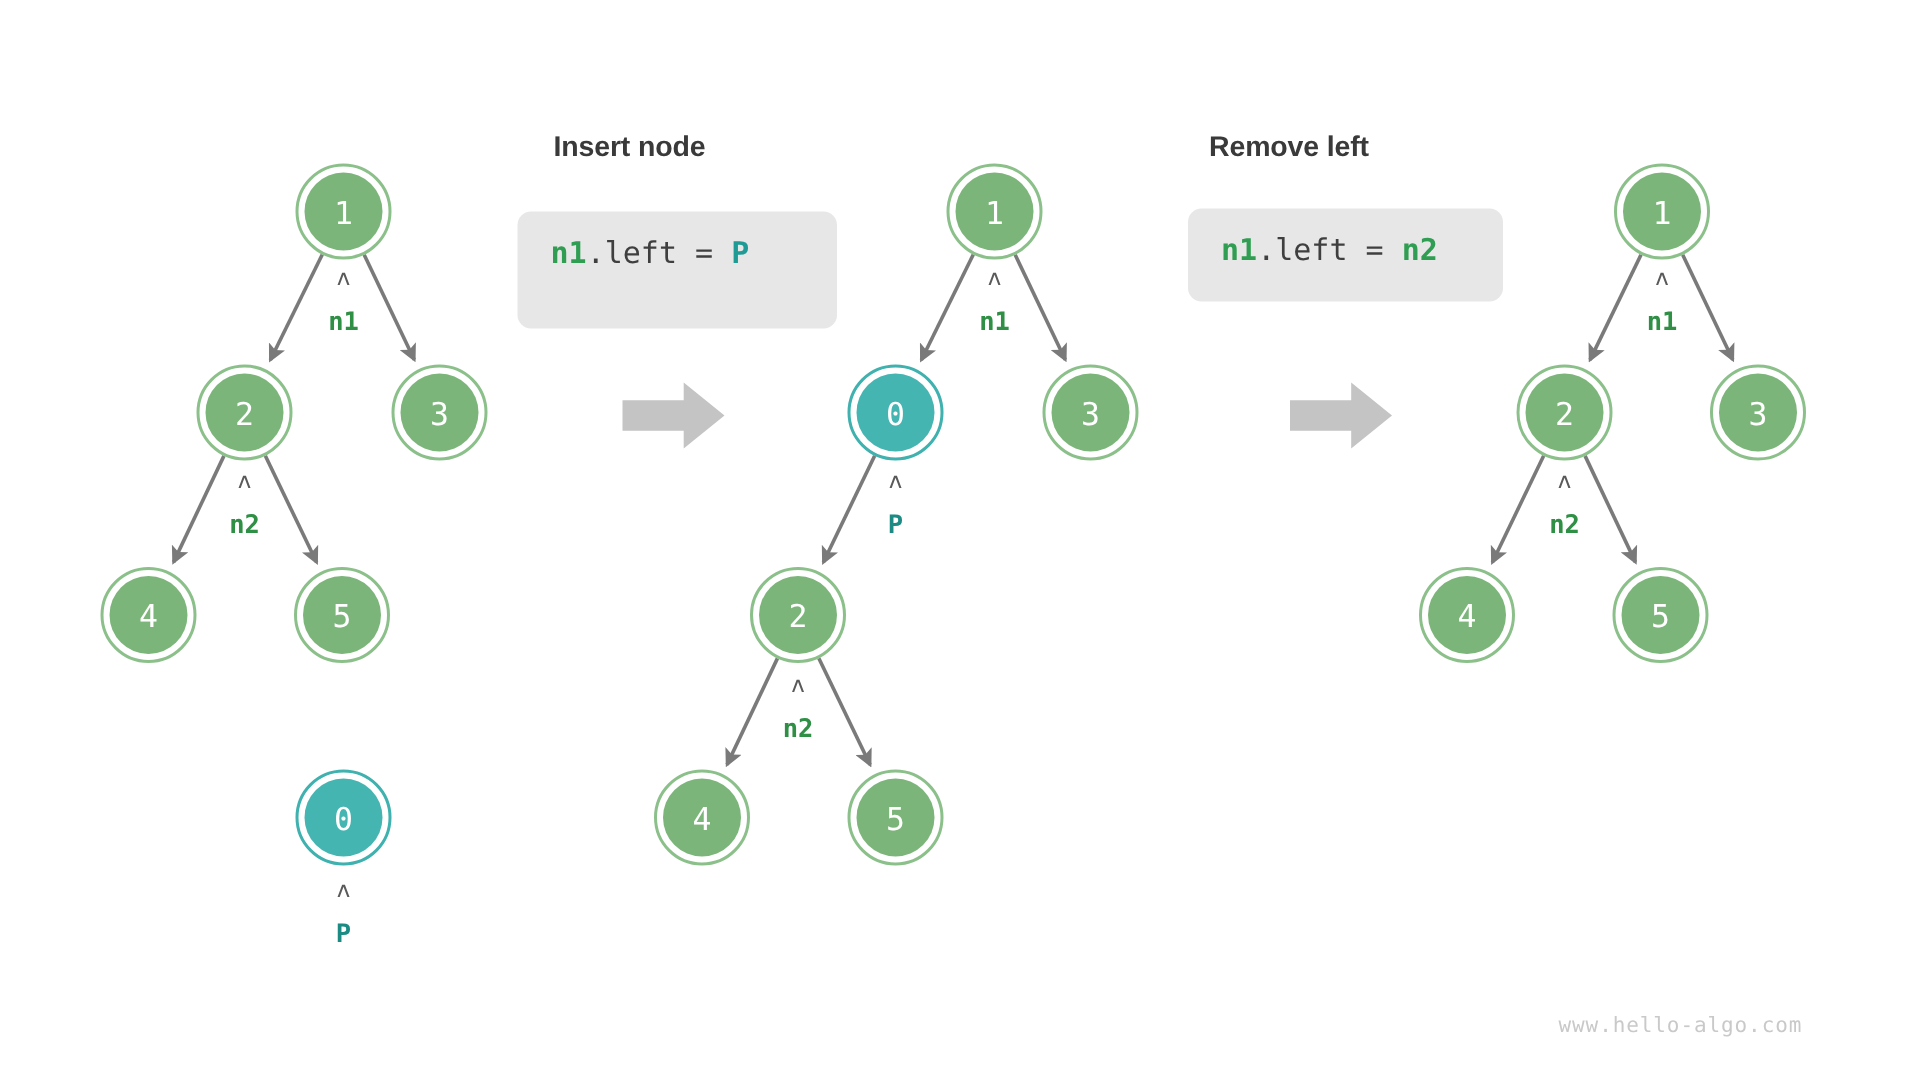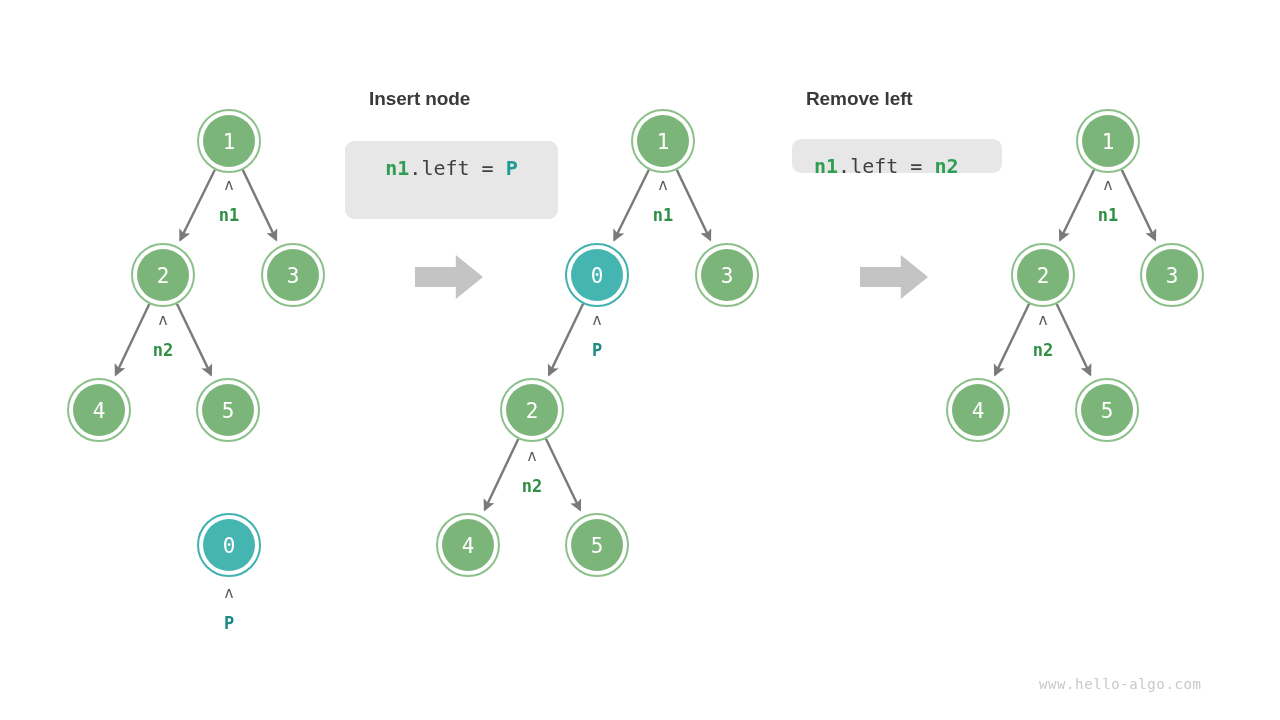--- a/index.html
+++ b/index.html
@@ -208,25 +208,25 @@
   </svg>
 
   <div id="overlay">
       <div class="node-label green" style="left: 229px; top: 205px;">n1</div>
       <div class="node-label green" style="left: 163px; top: 340px;">n2</div>
       <div class="node-label teal" style="left: 229px; top: 613px;">P</div>
       <div class="node-label green" style="left: 663px; top: 205px;">n1</div>
       <div class="node-label teal" style="left: 597px; top: 340px;">P</div>
       <div class="node-label green" style="left: 532px; top: 476px;">n2</div>
       <div class="panel-title" style="left: 369px; top: 88px;">Insert node</div>
-      <div class="code-box" style="left: 345px; top: 141px; width: 213px; height: 78px; text-align: center;">
+      <div class="code-box" style="left: 345px; top: 141px; width: 213px; height: 78px;">
         <span class="code-line"><span class="tok-green">n1</span><span class="tok-plain">.left = </span><span class="tok-teal">P</span></span>
       </div>
       <div class="node-label green" style="left: 1108px; top: 205px;">n1</div>
       <div class="node-label green" style="left: 1043px; top: 340px;">n2</div>
       <div class="panel-title" style="left: 806px; top: 88px;">Remove left</div>
-      <div class="code-box" style="left: 792px; top: 139px; width: 210px; height: 34px;">
+      <div class="code-box" style="left: 792px; top: 139px; width: 210px; height: 62px;">
         <span class="code-line"><span class="tok-green">n1</span><span class="tok-plain">.left = </span><span class="tok-green">n2</span></span>
       </div>
     </div>
 
   <div class="watermark" style="left:1039px; top:676px;">www.hello-algo.com</div>
 </div>
 
 </body></html>

